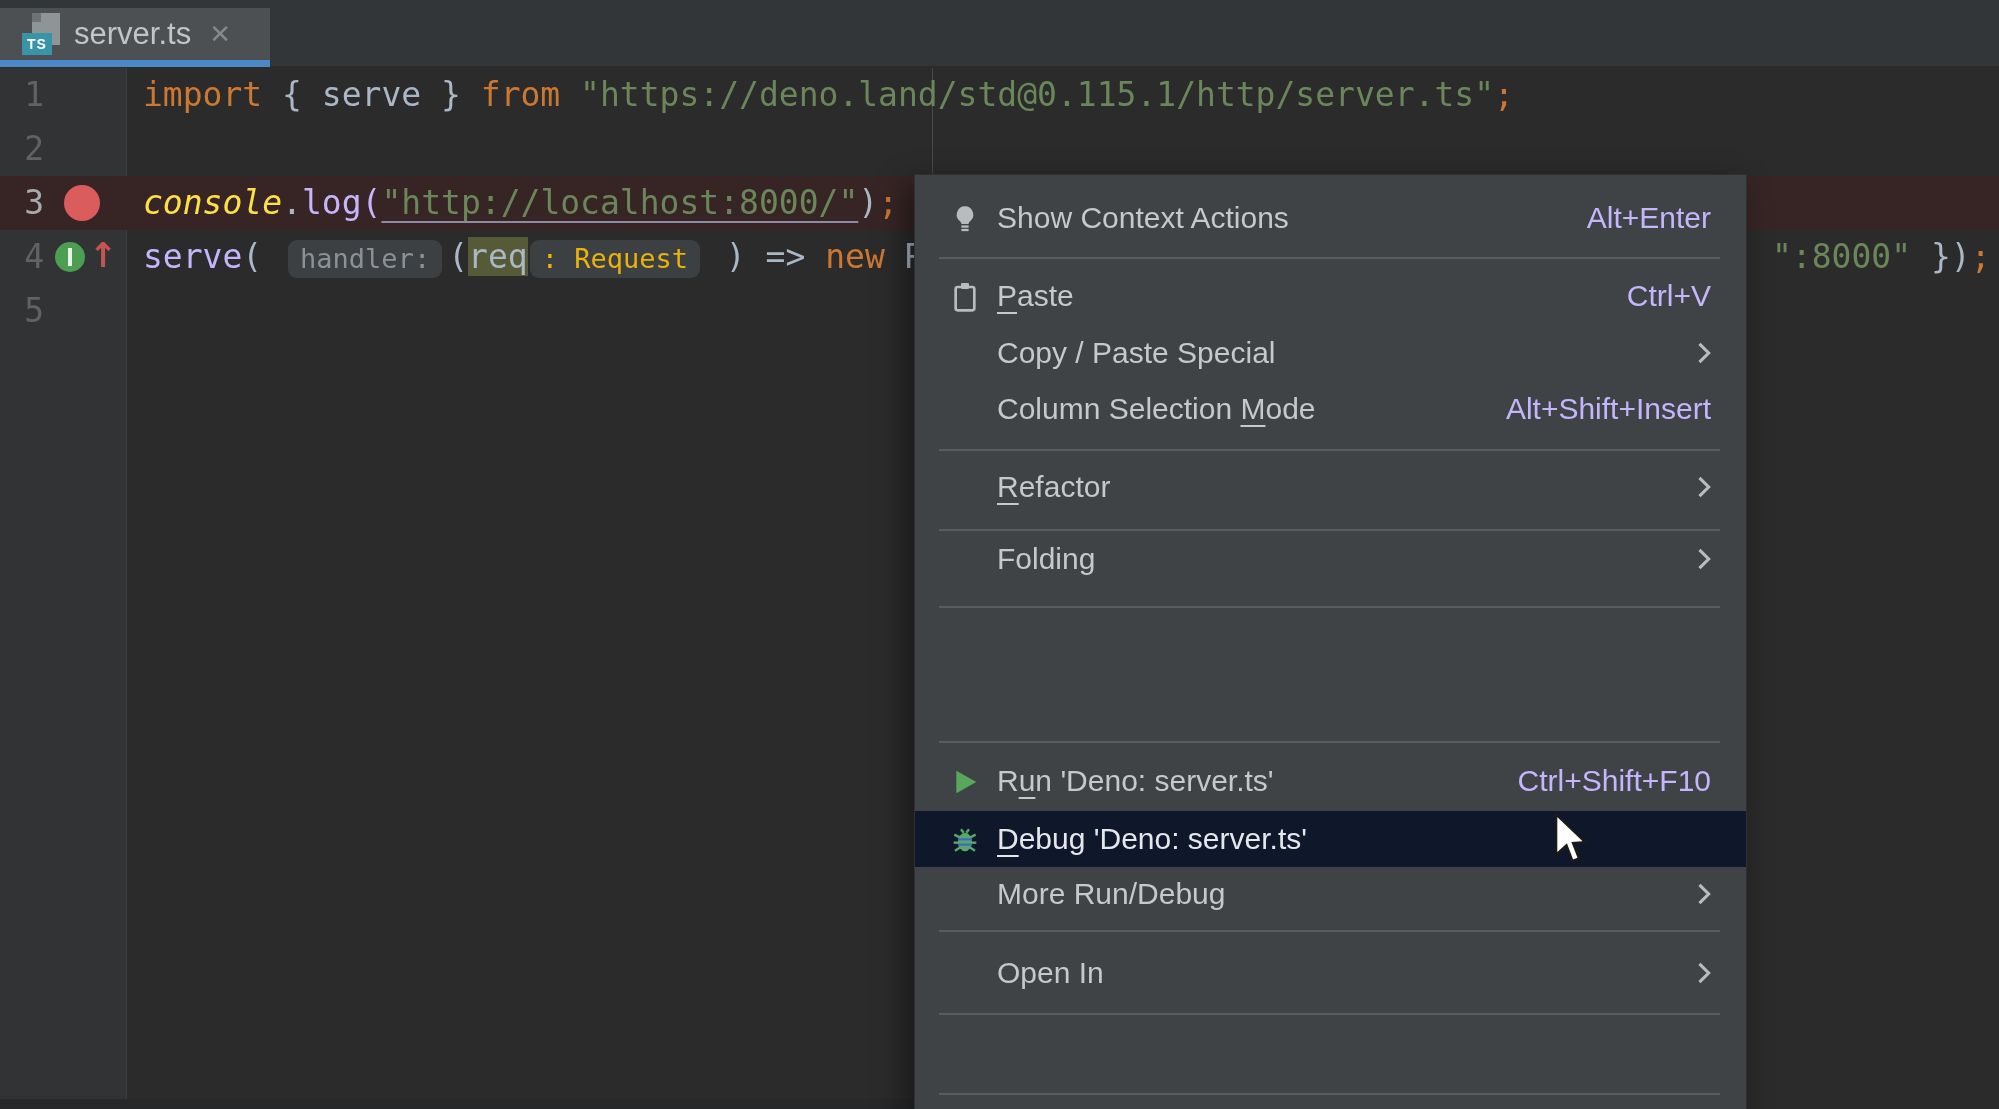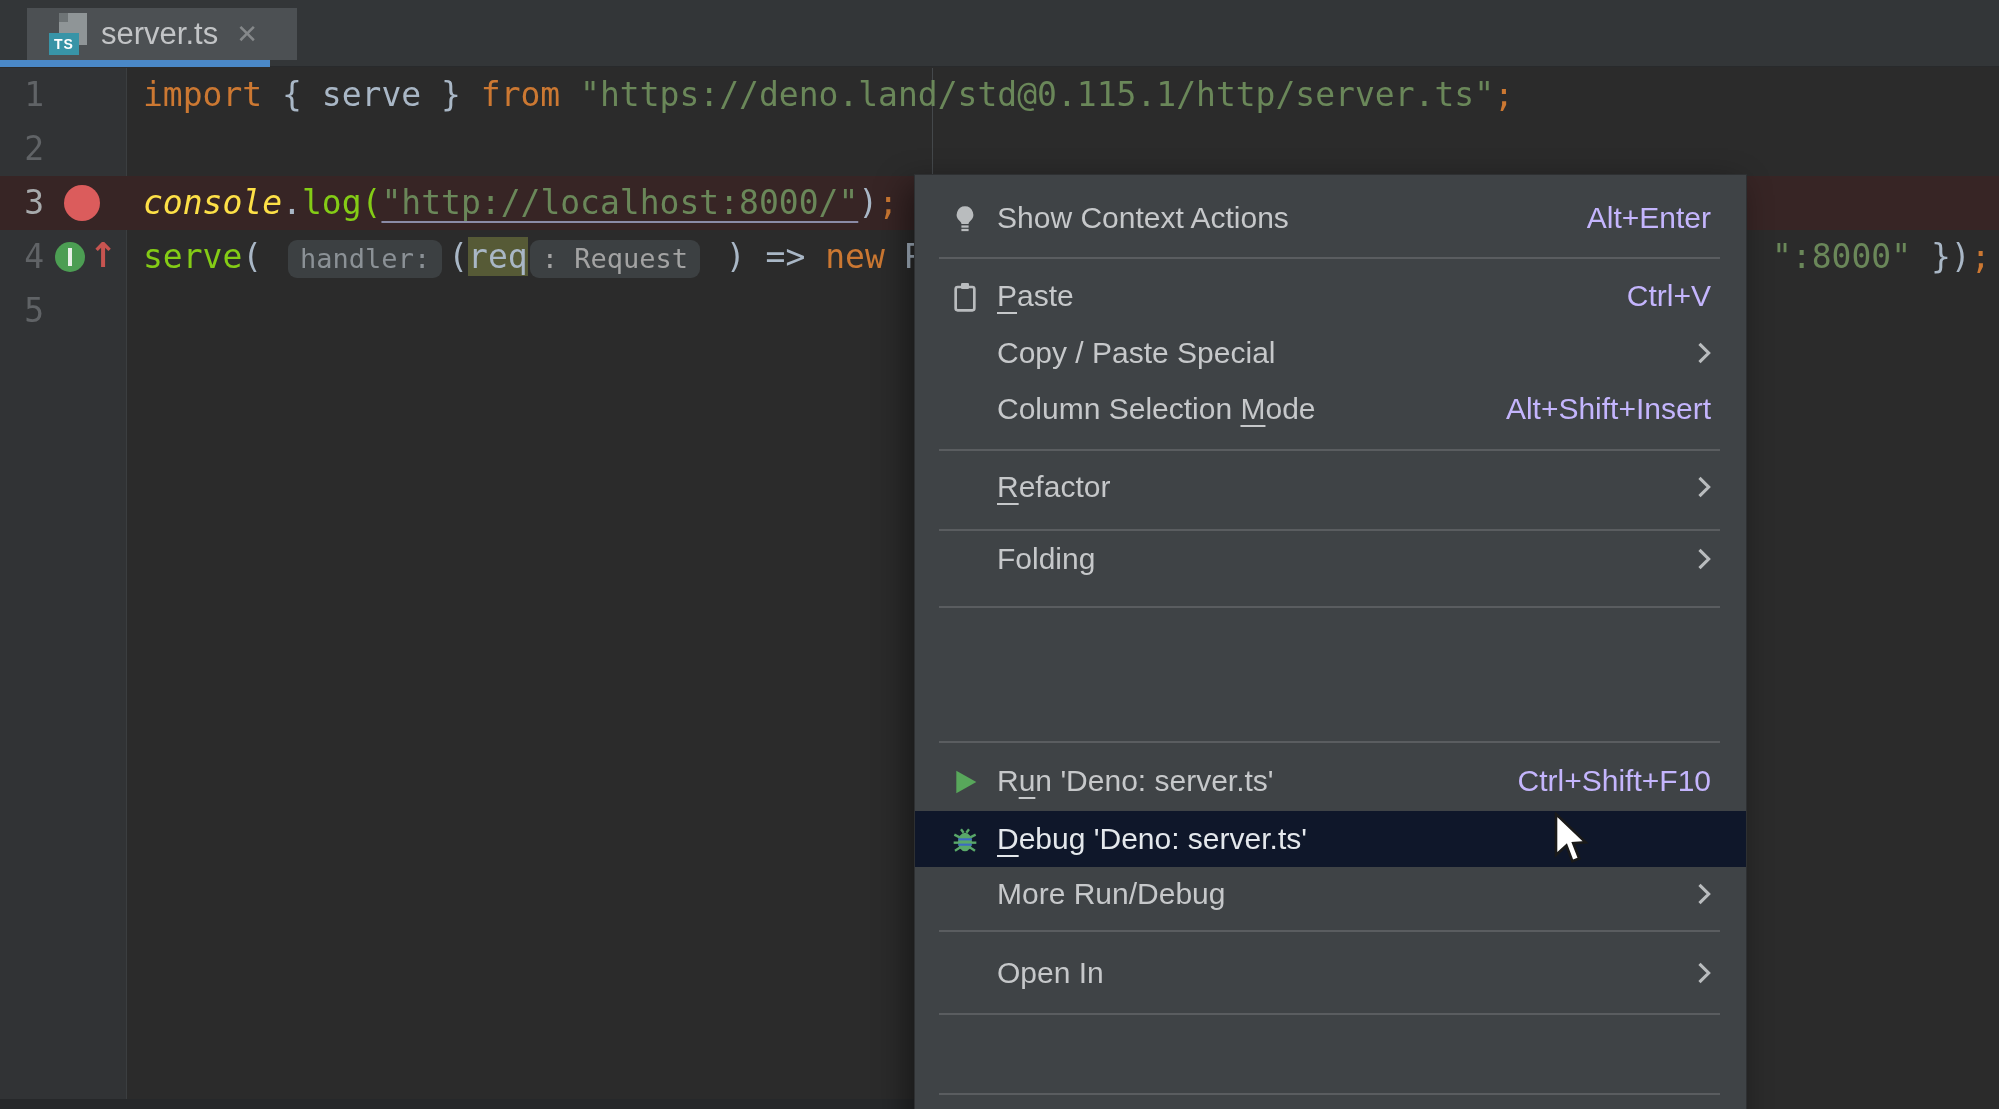--- a/index.html
+++ b/index.html
@@ -1,21 +1,21 @@
 <!DOCTYPE html>
 <html><head>
 <meta charset="utf-8">
 <style>
   * { margin:0; padding:0; box-sizing:border-box; }
   html,body { width:1999px; height:1109px; overflow:hidden; background:#2B2B2B; }
   #app { position:relative; width:1999px; height:1109px; font-family:"Liberation Sans", sans-serif; }
 
   
   .tabbar { position:absolute; left:0; top:0; width:1999px; height:67px; background:#333638; border-bottom:1px solid #282A2C; z-index:5; }
-  .tab { position:absolute; left:0; top:8px; width:270px; height:52px; background:#4C5053; display:flex; align-items:center;margin-left:27px; }
+  .tab { position:absolute; left:0; top:8px; width:270px; height:52px; background:#4C5053; display:flex; align-items:center; }
   .tab-underline { position:absolute; left:0; top:60px; width:270px; height:7px; background:#4A88C7; }
   .tab-title { color:#C2C4C6; font-size:31px; margin-left:10px; }
   .tab-close { color:#85888A; font-size:26px; margin-left:18px; cursor:default; }
   .ts-icon { position:relative; width:44px; height:46px; margin-left:20px; }
   .ts-page { position:absolute; left:12px; top:2px; width:28px; height:32px; background:#8F9597;
              clip-path:polygon(32% 0, 100% 0, 100% 100%, 0 100%, 0 28%); }
   .ts-fold { position:absolute; left:12px; top:2px; width:9px; height:9px; background:#6E7476; }
   .ts-badge { position:absolute; left:2px; top:22px; width:30px; height:22px; background:#3894A7; color:#FFFFFF;
               font-size:14px; font-weight:bold; display:flex; align-items:center; justify-content:center; letter-spacing:1px; }
 
@@ -32,27 +32,27 @@
   .run-gutter { position:absolute; left:55px; top:242px; width:60px; height:30px; z-index:3; }
   .run-ball { position:absolute; left:0; top:0; width:30px; height:30px; border-radius:50%; background:#4C9E53; }
   .run-ball-bar { position:absolute; left:13px; top:6px; width:4px; height:18px; background:#E8F0E8; }
   .run-up-arrow { position:absolute; left:34px; top:-6px; color:#C75450; font-size:34px; font-weight:bold; line-height:38px; font-family:"DejaVu Sans", sans-serif; }
 
   .codeline { position:absolute; left:143px; font-family:"DejaVu Sans Mono", monospace; font-size:33px; line-height:54px; white-space:pre; z-index:3; }
   .tok-kw   { color:#CC7832; }
   .tok-pl   { color:#A9B7C6; }
   .tok-str  { color:#6A8759; }
   .tok-semi { color:#CC7832; }
-  .tok-fn   { color:#84cc16; }
+  .tok-fn   { color:#c4b5fd; }
   .tok-console { color:#fde047; font-style:italic; font-weight:normal; }
   .tok-strlink { color:#6A8759; text-decoration:underline; text-decoration-color:#8B8BA6; text-decoration-thickness:2px; text-underline-offset:7px; }
   .hl-req { background:#565A36; }
   .inlay { display:inline-block; background:#3C4042; color:#8B9196; border-radius:9px; font-size:27px; line-height:38px;
            padding:0 12px; vertical-align:middle; margin:0 6px; }
-  .inlay.type { color:#a3a3a3; margin-left:2px; }
+  .inlay.type { color:#eab308; margin-left:2px; }
   .line4-tail { position:absolute; left:1772px; top:230px; }
 
   
   .menu { position:absolute; left:914px; top:174px; width:833px; height:960px; background:#3F4346; border:1px solid #2E3032;
           box-shadow:-8px 10px 30px rgba(0,0,0,0.45); z-index:20; }
   .mi { position:absolute; left:0; right:0; height:56px; color:#C6C8CA; font-size:30px; }
   .mi.selected { background:#0f172a; color:#E4E8EC; }
   .mi .ic { position:absolute; left:34px; top:13px; width:32px; height:32px; }
   .mi .lbl { position:absolute; left:82px; top:50%; transform:translateY(-50%); white-space:pre; }
   .mi .sc { position:absolute; right:35px; top:50%; transform:translateY(-50%); color:#c4b5fd; }

